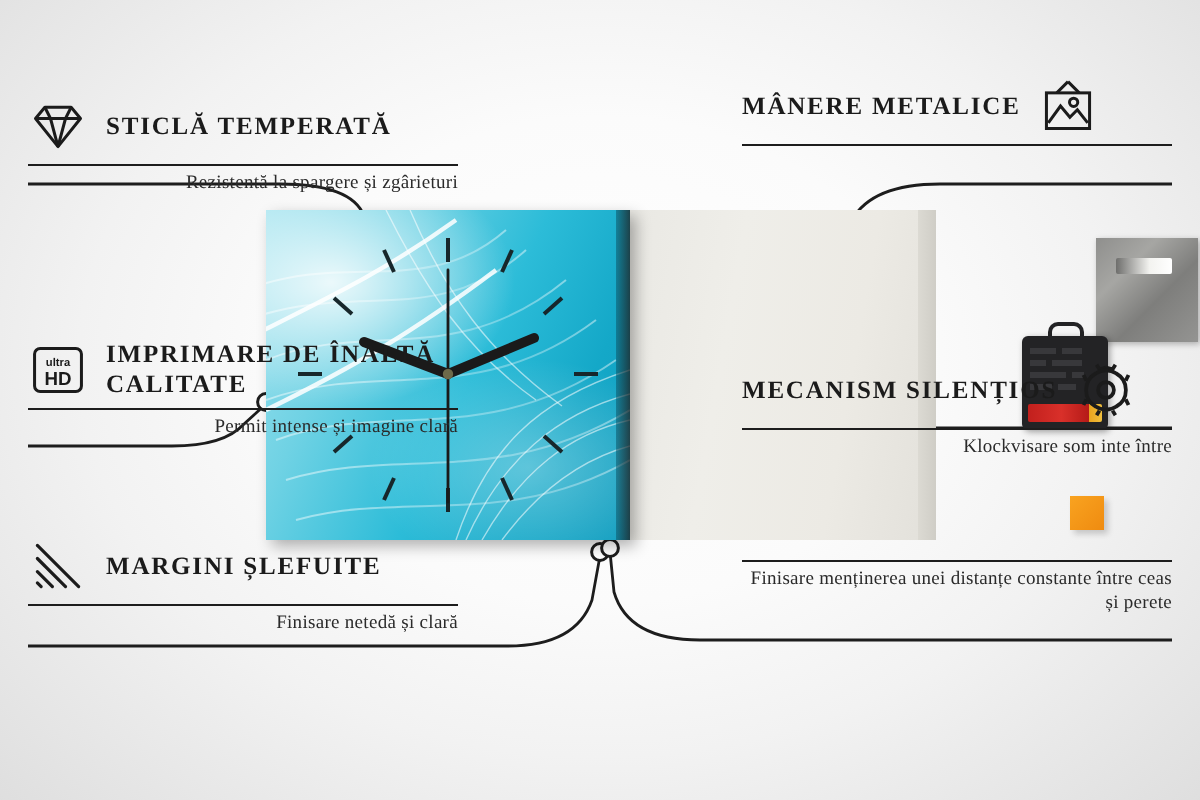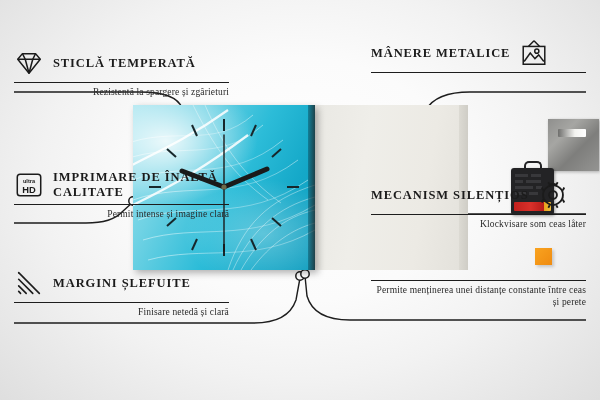--- a/index.html
+++ b/index.html
@@ -282,21 +282,21 @@
           <path d="M5.5,11 L4,8 M26.5,11 L28,8 M5.5,21 L4,24 M26.5,21 L28,24
                    M11,29.5 L12.5,27 M21,29.5 L19.5,27"></path>
           <path d="M21.5,7.2 A10,10 0 0 1 26.6,16 A10,10 0 0 1 21.5,24.8
                    A10,10 0 0 1 10.5,24.8 A10,10 0 0 1 5.4,16
                    A10,10 0 0 1 10.5,7.2 A10,10 0 0 1 21.5,7.2 Z"></path>
           <circle cx="16" cy="16" r="4.2"></circle>
         </g>
       </svg>
     </div>
     <div class="rule"></div>
-    <div class="fdesc">Klockvisare som ceas låter</div>
+    <div class="fdesc">Klockvisare som inte între</div>
   </div>
 
   <div class="feature right" id="f-spacer">
     <div class="rule"></div>
-    <div class="fdesc">Permite menținerea unei distanțe constante între ceas și perete</div>
+    <div class="fdesc">Finisare menținerea unei distanțe constante între ceas și perete</div>
   </div>
 
 </div>
 
 </body></html>

